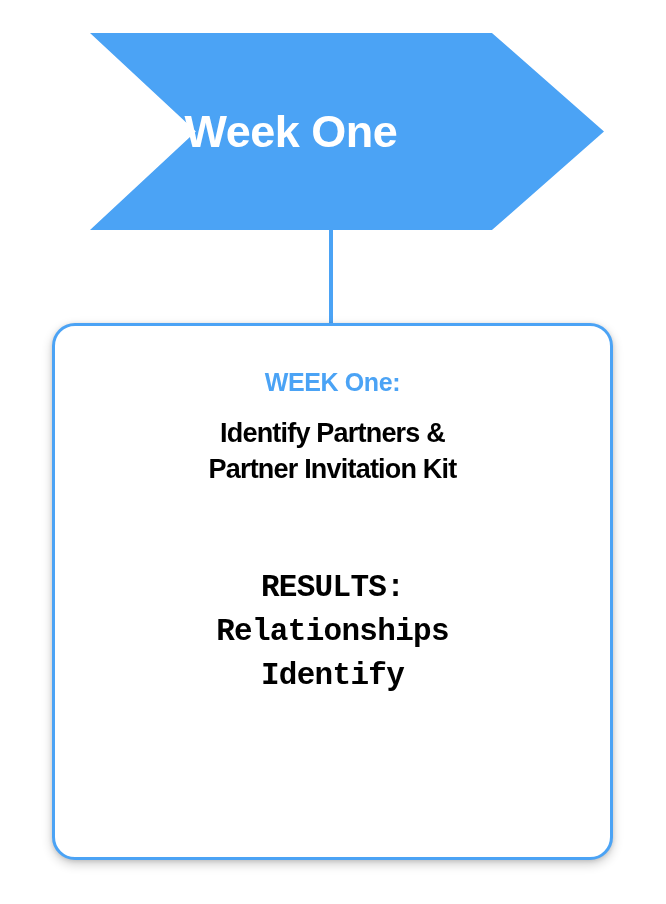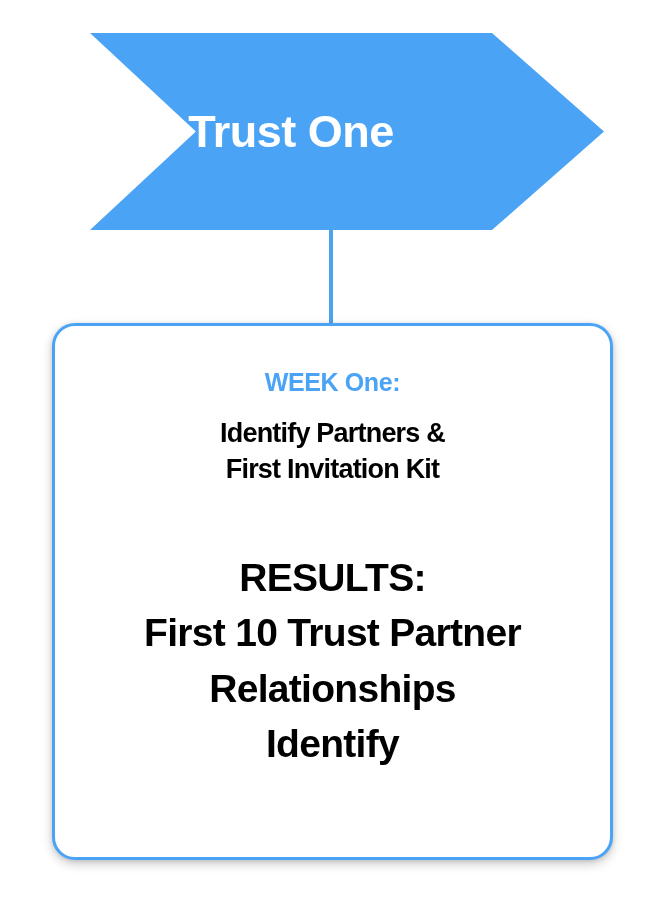--- a/index.html
+++ b/index.html
@@ -108,56 +108,56 @@
     white-space: nowrap;
   }
 
   #card-spacer {
     height: 62px;
     flex: 0 0 auto;
   }
 
   #card-results {
     color: #000000;
-    font-size: 39px;
+    font-size: 31px;
     font-weight: bold;
     line-height: 1.42;
     letter-spacing: -0.7px;
-    margin: 0;
+    margin: 16px;
+    font-family: Liberation Mono, monospace;
   }
   #card-results .line {
     display: block;
     white-space: nowrap;
   }
 </style>
 </head>
 <body>
 
 <div id="diagram-stage">
 
   <div id="phase-banner">
     <div class="banner-shape"></div>
-    <div class="banner-label">Trust One</div>
+    <div class="banner-label">Week One</div>
   </div>
 
   <div id="banner-card-connector"></div>
 
   <div id="detail-card">
 
     <div id="card-eyebrow">WEEK One:</div>
 
     <div id="card-headline">
       <span class="line">Identify Partners &amp;</span>
-      <span class="line">First Invitation Kit</span>
+      <span class="line">Partner Invitation Kit</span>
     </div>
 
     <div id="card-spacer"></div>
 
     <div id="card-results">
       <span class="line">RESULTS:</span>
-      <span class="line">First 10 Trust Partner</span>
       <span class="line">Relationships</span>
       <span class="line">Identify</span>
     </div>
 
   </div>
 
 </div>
 
 </body></html>

